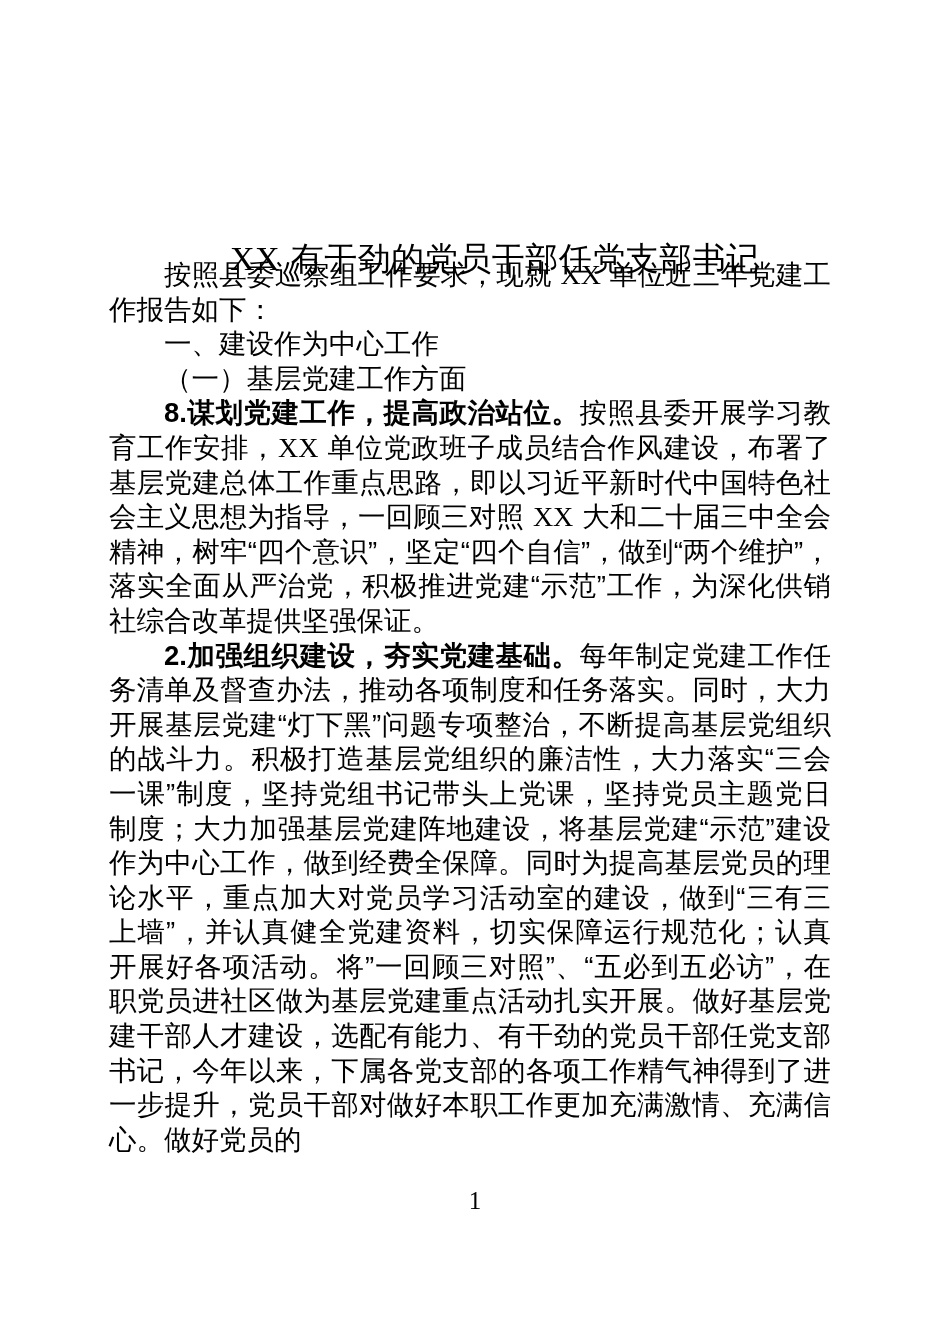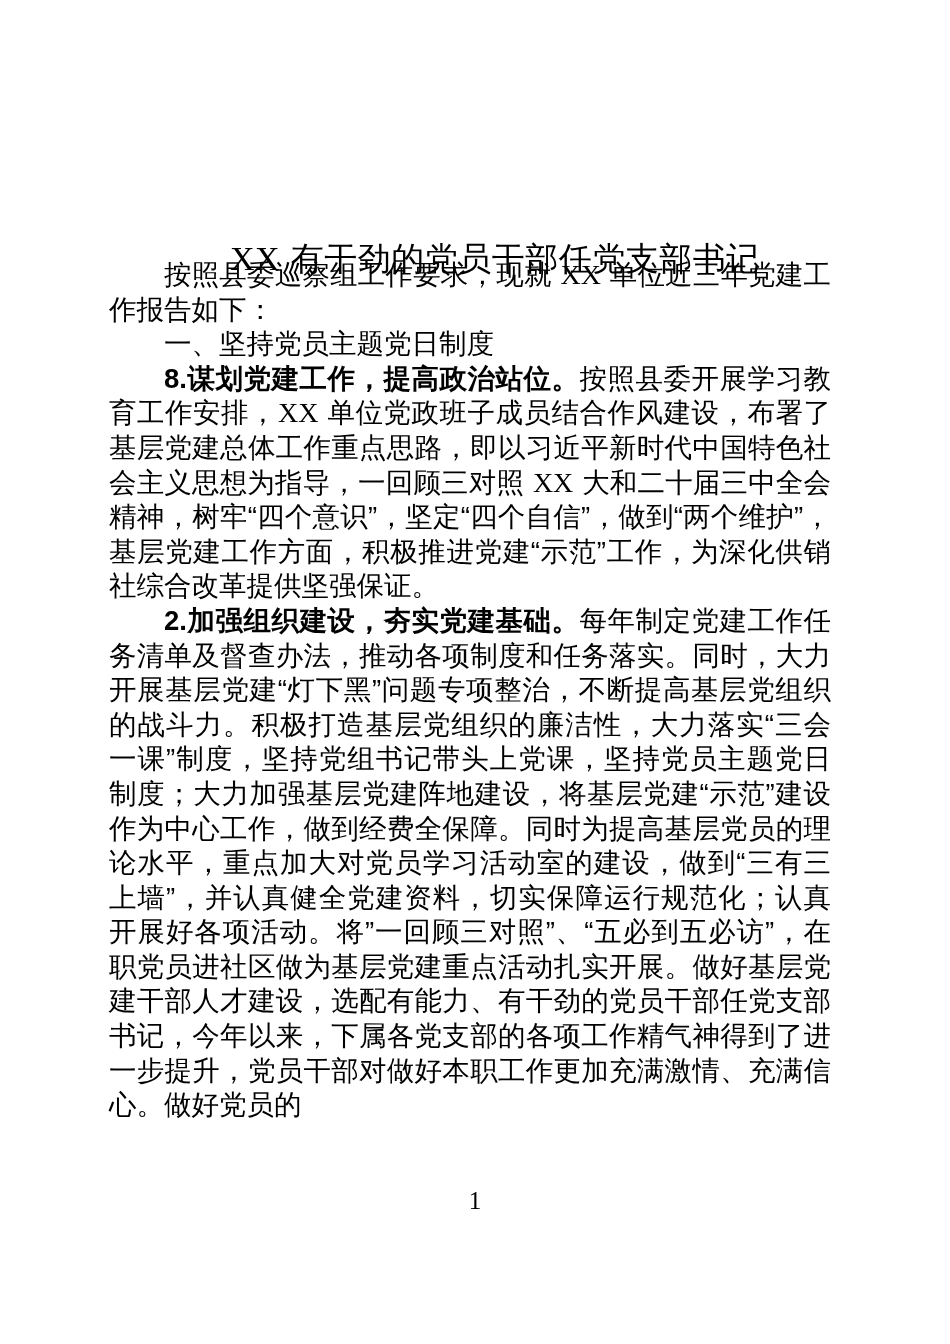--- a/index.html
+++ b/index.html
@@ -88,21 +88,22 @@
 
 <div class="page">
 
   <h1 class="doc-title">
     <span class="lat">XX</span><span> 有干劲的党员干部任党支部书记</span>
   </h1>
 
   <div class="body-block">
     <div id="paragraph-container">
         <p class="para"><span class="">按照县委巡察组工作要求，现就 </span><span class="lat">XX</span><span class=""> 单位近三年党建工作报告如下：</span></p>
-        <p class="para"><span class="">一、坚持党员主题党日制度</span></p>
-        <p class="para"><span class="lead">8.谋划党建工作，提高政治站位。</span><span class="">按照县委开展学习教育工作安排，</span><span class="lat">XX</span><span class=""> 单位党政班子成员结合作风建设，布署了基层党建总体工作重点思路，即以习近平新时代中国特色社会主义思想为指导，一回顾三对照 </span><span class="lat">XX</span><span class=""> 大和二十届三中全会精神，树牢“四个意识”，坚定“四个自信”，做到“两个维护”，基层党建工作方面，积极推进党建“示范”工作，为深化供销社综合改革提供坚强保证。</span></p>
+        <p class="para"><span class="">一、建设作为中心工作</span></p>
+        <p class="para"><span class="">（一）基层党建工作方面</span></p>
+        <p class="para"><span class="lead">8.谋划党建工作，提高政治站位。</span><span class="">按照县委开展学习教育工作安排，</span><span class="lat">XX</span><span class=""> 单位党政班子成员结合作风建设，布署了基层党建总体工作重点思路，即以习近平新时代中国特色社会主义思想为指导，一回顾三对照 </span><span class="lat">XX</span><span class=""> 大和二十届三中全会精神，树牢“四个意识”，坚定“四个自信”，做到“两个维护”，落实全面从严治党，积极推进党建“示范”工作，为深化供销社综合改革提供坚强保证。</span></p>
         <p class="para"><span class="lead">2.加强组织建设，夯实党建基础。</span><span class="">每年制定党建工作任务清单及督查办法，推动各项制度和任务落实。同时，大力开展基层党建“灯下黑”问题专项整治，不断提高基层党组织的战斗力。积极打造基层党组织的廉洁性，大力落实“三会一课”制度，坚持党组书记带头上党课，坚持党员主题党日制度；大力加强基层党建阵地建设，将基层党建“示范”建设作为中心工作，做到经费全保障。同时为提高基层党员的理论水平，重点加大对党员学习活动室的建设，做到“三有三上墙”，并认真健全党建资料，切实保障运行规范化；认真开展好各项活动。将”一回顾三对照”、“五必到五必访”，在职党员进社区做为基层党建重点活动扎实开展。做好基层党建干部人才建设，选配有能力、有干劲的党员干部任党支部书记，今年以来，下属各党支部的各项工作精气神得到了进一步提升，党员干部对做好本职工作更加充满激情、充满信心。做好党员的</span></p>
       </div>
   </div>
 
   <div class="page-number">1</div>
 
 </div>
 
 </body></html>

